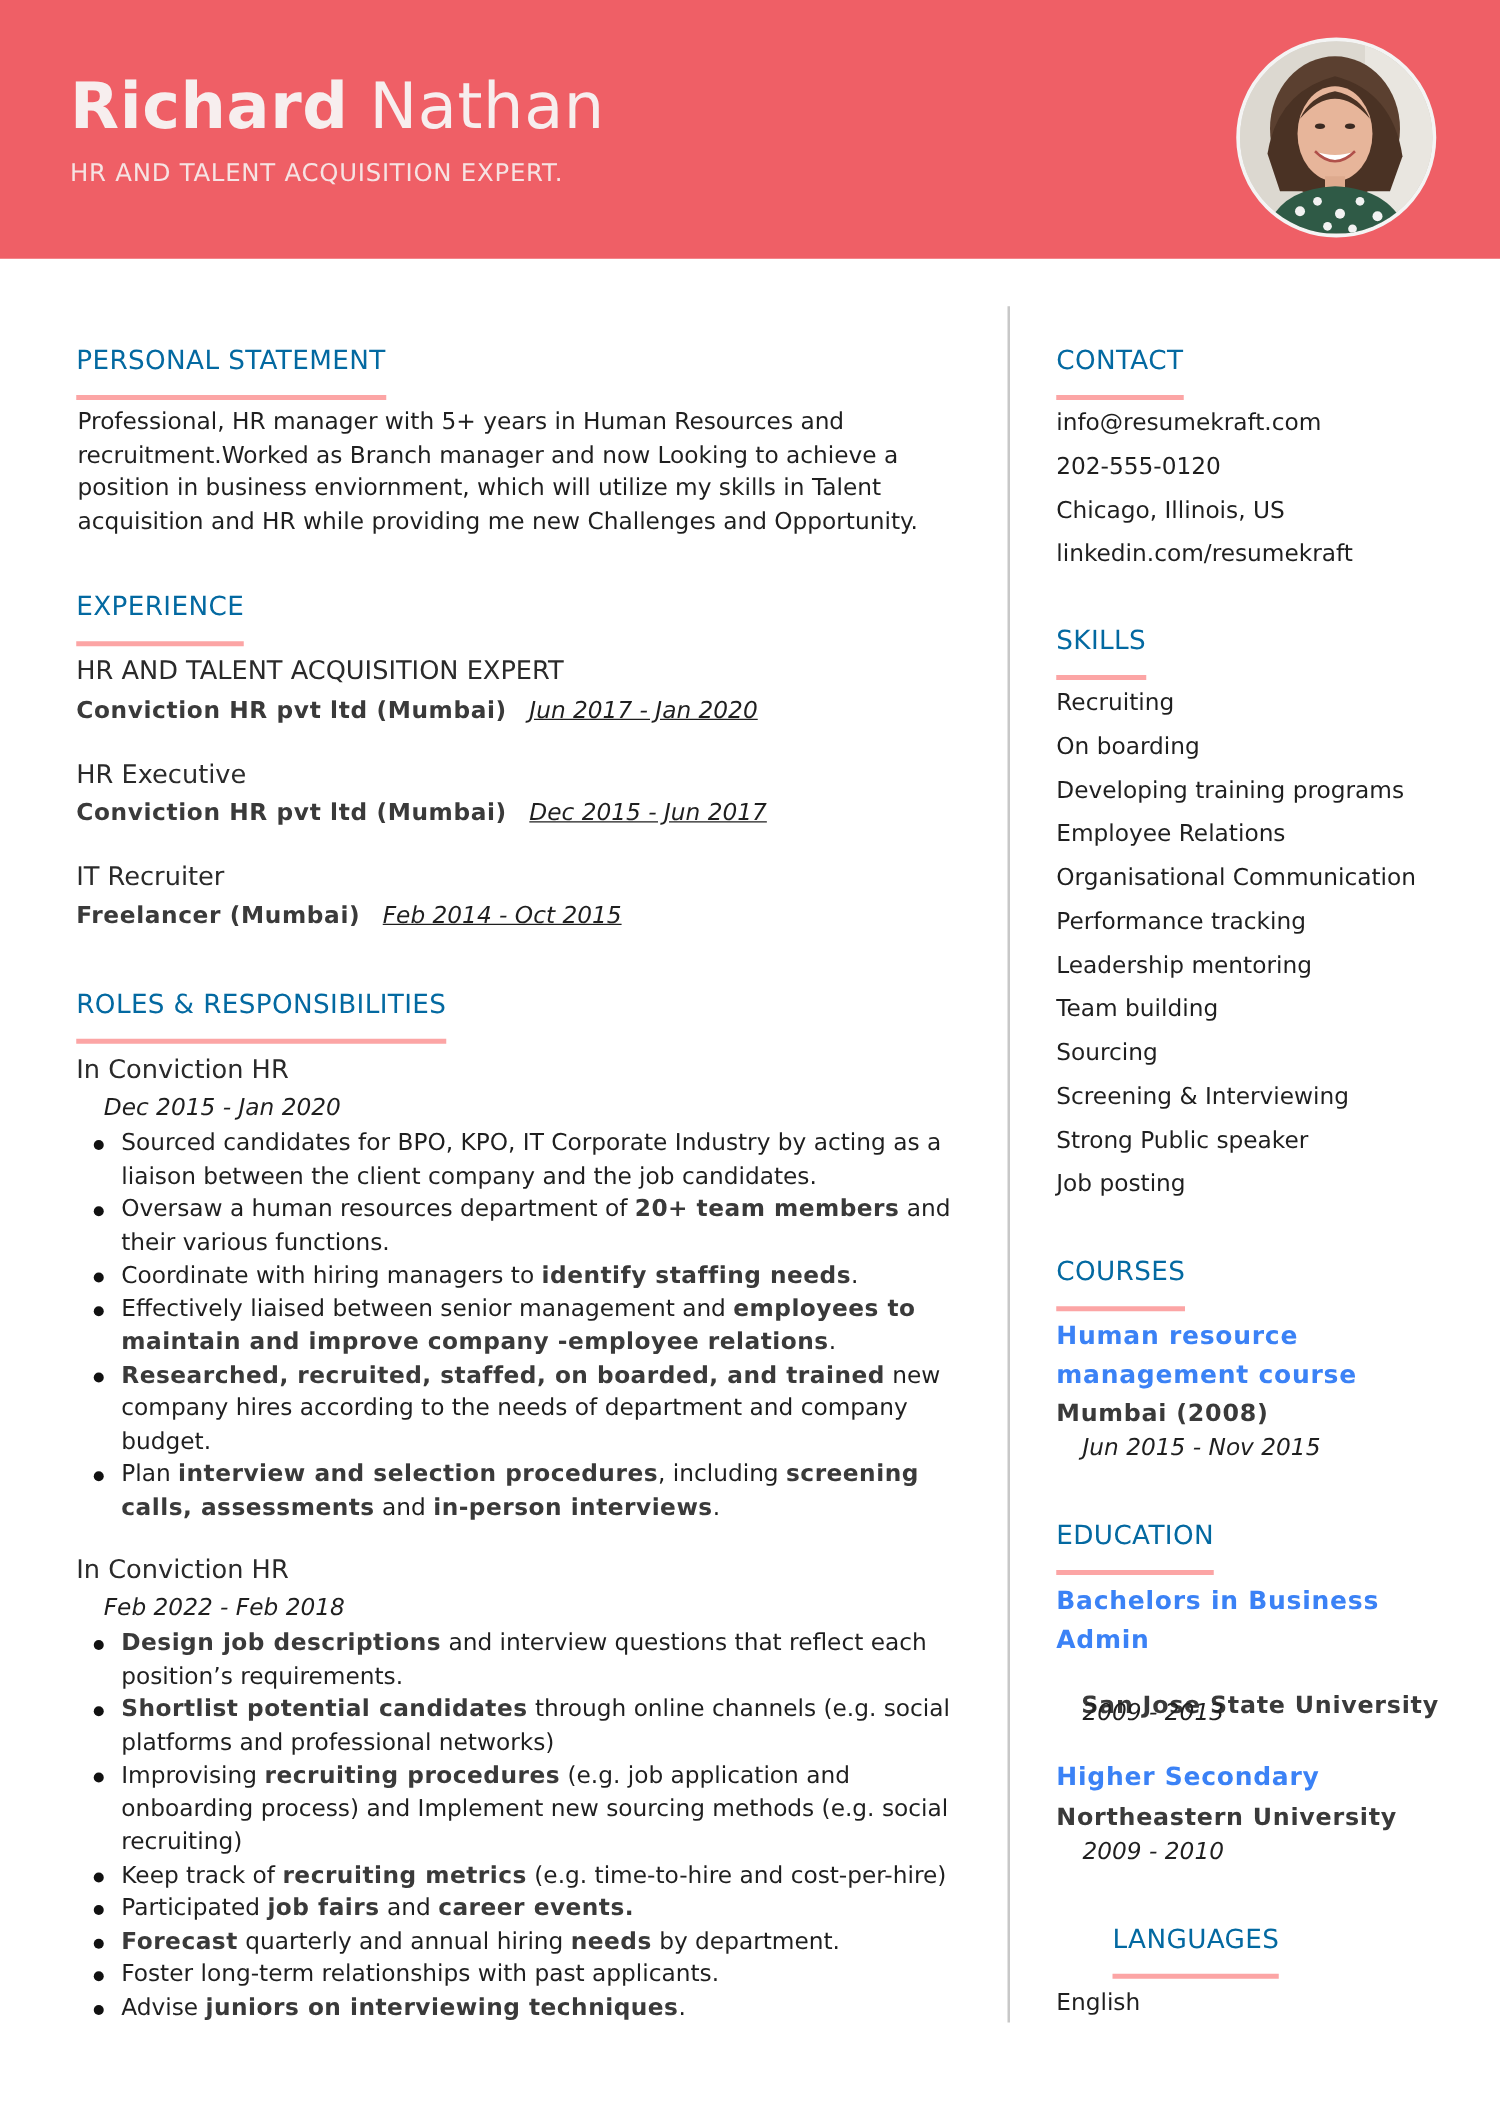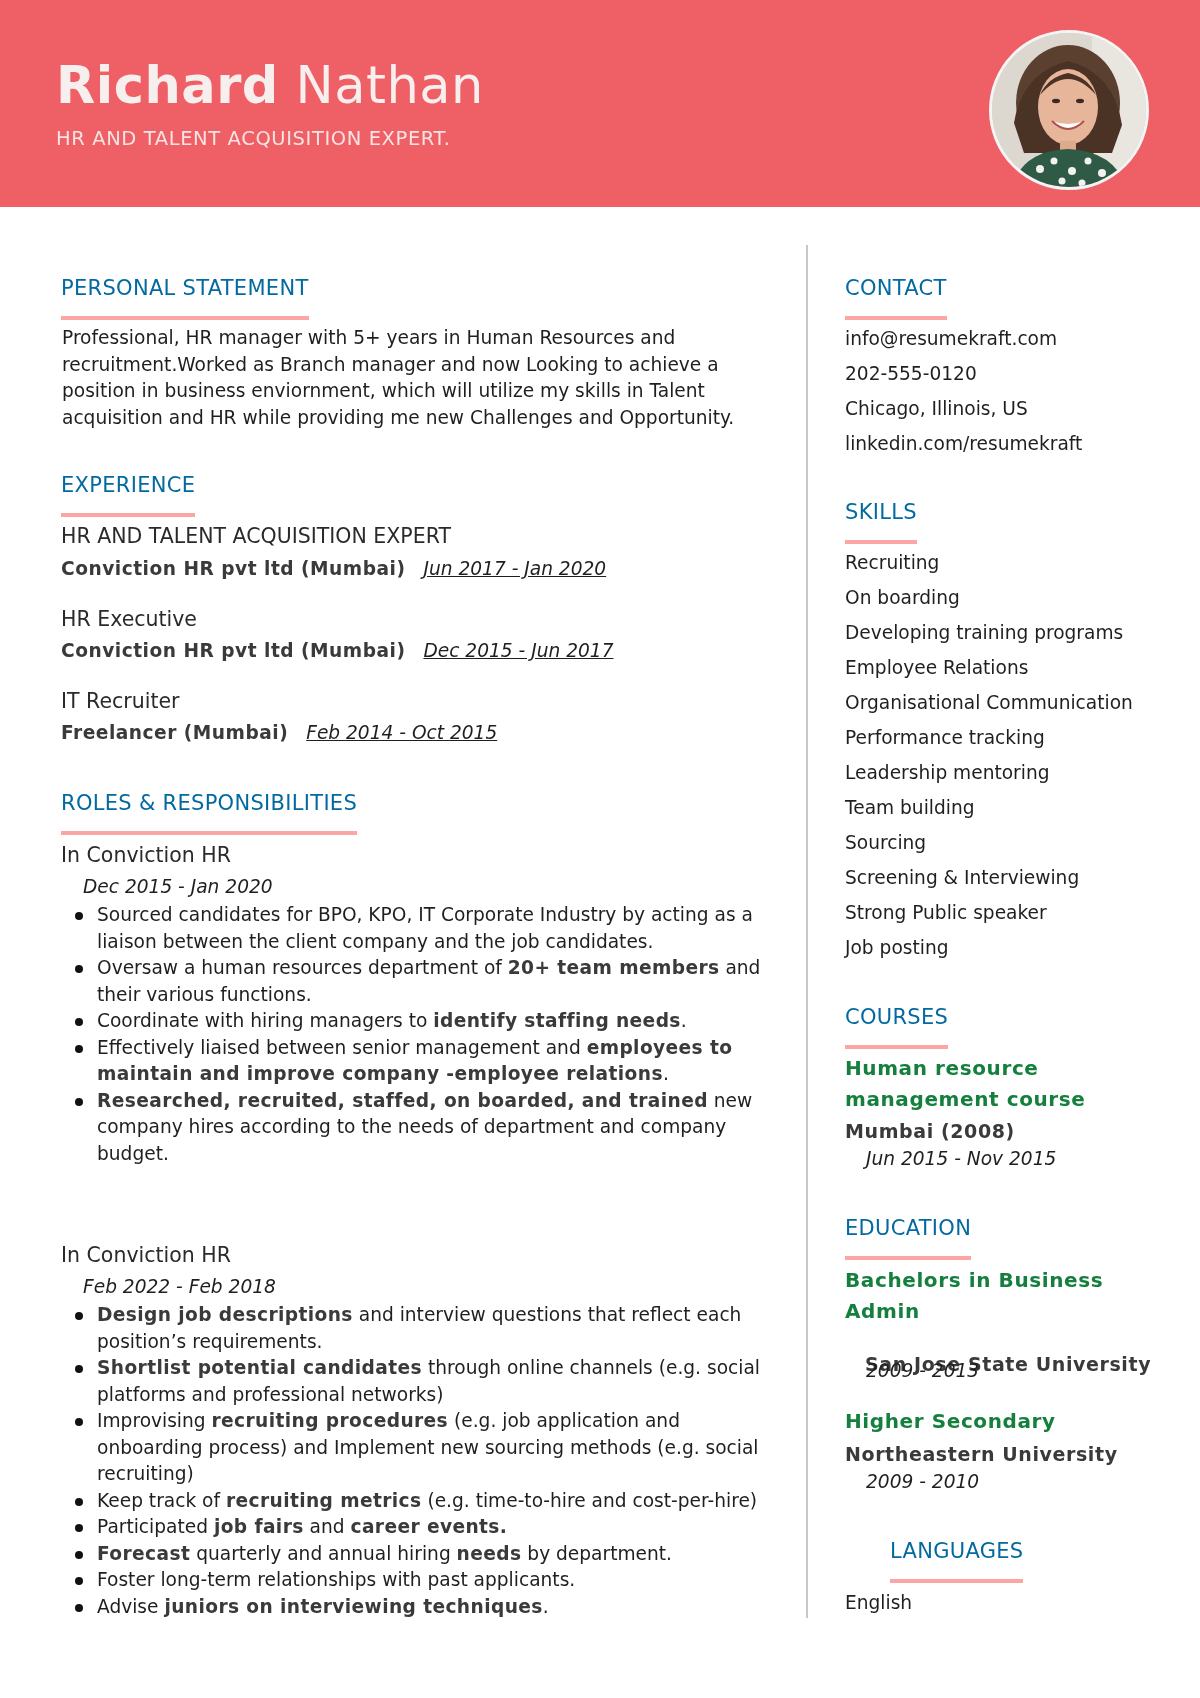--- a/index.html
+++ b/index.html
@@ -25,21 +25,21 @@
 
   .sub-title { position: absolute; font-size: 20.5px; line-height: 28px; color: #2a2a2a; white-space: nowrap; }
   .sub-date { position: absolute; font-size: 18.6px; line-height: 26px; font-style: italic; color: #1f1f1f; white-space: nowrap; }
 
   .bullets { position: absolute; list-style: none; font-size: 18.6px; line-height: 26.5px; color: #1f1f1f; }
   .bullets li { position: relative; padding-left: 35px; }
   .bullets li .dot { position: absolute; left: 13px; top: 10px; width: 8px; height: 8px; border-radius: 50%; background: #111; }
   .bullets li b { font-weight: bold; color: #3a3a3a; letter-spacing: 0.4px; }
 
   .r-line { position: absolute; left: 845px; font-size: 18.6px; line-height: 26px; color: #1f1f1f; white-space: nowrap; }
-  .r-bold { position: absolute; left: 845px; font-size: 20px; line-height: 31px; color: #15803d; font-weight: bold; letter-spacing: 0.6px; white-space: nowrap; }
+  .r-bold { position: absolute; left: 845px; font-size: 20px; line-height: 31px; color: #3b82f6; font-weight: bold; letter-spacing: 0.6px; white-space: nowrap; }
   .r-bold2 { position: absolute; left: 845px; font-size: 19px; line-height: 28px; color: #3a3a3a; font-weight: bold; letter-spacing: 0.6px; white-space: nowrap; }
   .r-date { position: absolute; left: 866px; font-size: 18.6px; line-height: 26px; font-style: italic; color: #1f1f1f; white-space: nowrap; }
 </style>
 </head>
 <body>
 
 <div class="header">
   <div class="name">
     <span class="first">Richard</span>
     <span class="last">Nathan</span>
@@ -96,20 +96,21 @@
 <div class="sec-title" style="left:61px; top:789px;">ROLES &amp; RESPONSIBILITIES</div>
 
 <div class="sub-title" style="left:61px; top:841px;">In Conviction HR</div>
 <div class="sub-date" style="left:83px; top:874px;">Dec 2015 - Jan 2020</div>
 <ul class="bullets" id="bullets-0" style="left:62px; top:902px; width:710px;">
     <li><span class="dot"></span><span>Sourced candidates for BPO, KPO, IT Corporate Industry by acting as a liaison between the client company and the job candidates.</span></li>
     <li><span class="dot"></span><span>Oversaw a human resources department of </span><b>20+ team members</b><span> and their various functions.</span></li>
     <li><span class="dot"></span><span>Coordinate with hiring managers to </span><b>identify staffing needs</b><span>.</span></li>
     <li><span class="dot"></span><span>Effectively liaised between senior management and </span><b>employees to maintain and improve company -employee relations</b><span>.</span></li>
     <li><span class="dot"></span><b>Researched, recruited, staffed, on boarded, and trained</b><span> new company hires according to the needs of department and company budget.</span></li>
+    <li><span class="dot"></span><span>Plan </span><b>interview and selection procedures</b><span>, including </span><b>screening calls, assessments</b><span> and </span><b>in-person interviews</b><span>.</span></li>
   </ul>
 
 <div class="sub-title" style="left:61px; top:1241px;">In Conviction HR</div>
 <div class="sub-date" style="left:83px; top:1274px;">Feb 2022 - Feb 2018</div>
 <ul class="bullets" id="bullets-1" style="left:62px; top:1302px; width:710px;">
     <li><span class="dot"></span><b>Design job descriptions</b><span> and interview questions that reflect each position’s requirements.</span></li>
     <li><span class="dot"></span><b>Shortlist potential candidates</b><span> through online channels (e.g. social platforms and professional networks)</span></li>
     <li><span class="dot"></span><span>Improvising </span><b>recruiting procedures</b><span> (e.g. job application and onboarding process) and Implement new sourcing methods (e.g. social recruiting)</span></li>
     <li><span class="dot"></span><span>Keep track of </span><b>recruiting metrics</b><span> (e.g. time-to-hire and cost-per-hire)</span></li>
     <li><span class="dot"></span><span>Participated </span><b>job fairs</b><span> and </span><b>career events.</b></li>

